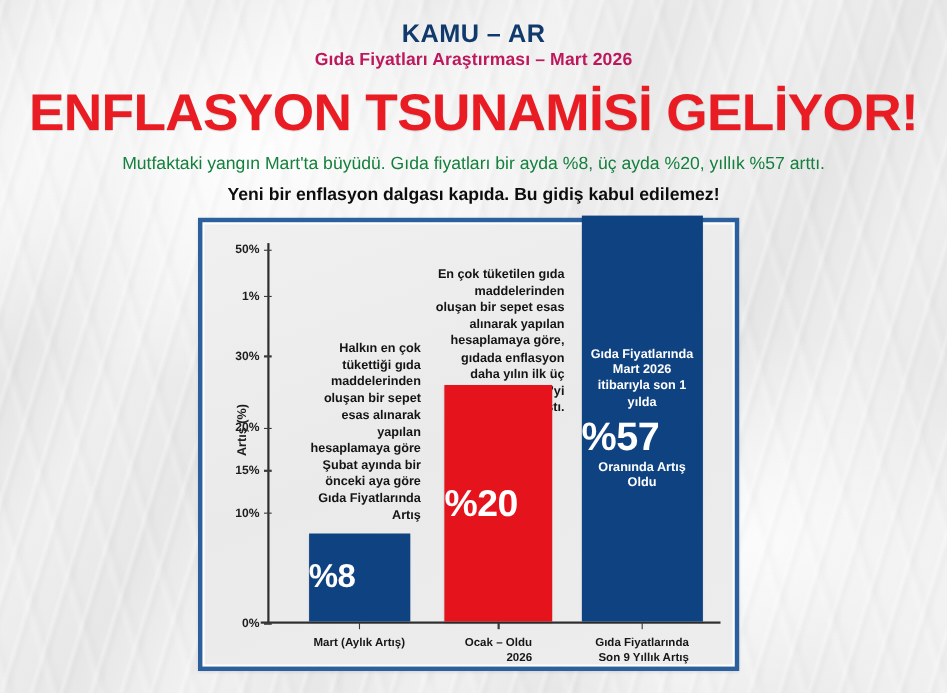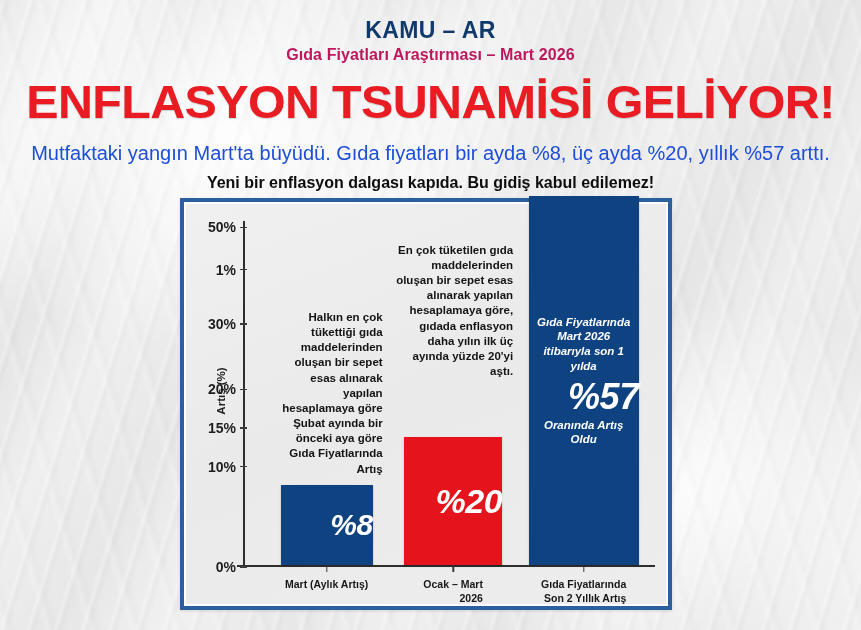--- a/index.html
+++ b/index.html
@@ -85,22 +85,22 @@
     z-index: 4;
   }
 
   #lede {
     position: absolute;
     left: 0; right: 0; top: 140px;
     text-align: center;
     z-index: 4;
   }
   #lede-line1 {
-    font-size: 20px;
-    color: #1d4ed8;
+    font-size: 16px;
+    color: #15803d;
     line-height: 1.3;
   }
   #lede-line2 {
     font-size: 16px;
     font-weight: bold;
     color: #0d0d0d;
     margin-top: 7px;
     line-height: 1.3;
   }
 
@@ -148,21 +148,21 @@
     position: absolute;
     left: -3px;
     width: 7px;
     height: 1.4px;
     background: #3a3a3a;
   }
   .ylabel {
     position: absolute;
     right: 100%;
     margin-right: 7px;
-    font-size: 14px;
+    font-size: 11px;
     color: #1d1d1d;
     white-space: nowrap;
     transform: translateY(-50%);
     font-weight: bold;
   }
   #yaxis-title {
     position: absolute;
     left: -46px;
     top: 50%;
     font-size: 11.5px;
@@ -195,25 +195,24 @@
   }
 
   
   .bar {
     position: absolute;
     bottom: 1.6px;
     transform: translateX(-50%);
     box-sizing: border-box;
     display: flex;
     flex-direction: column;
-    align-items: flex-end;
+    align-items: flex-start;
     justify-content: center;
     text-align: center;
     box-shadow: 0 1px 2px rgba(0,0,0,0.20);
-    font-style: italic;
   }
   .bar-blue { background: #0e4281; }
   .bar-red  { background: #e5131c; }
 
   .bar-value {
     color: #ffffff;
     font-weight: bold;
     line-height: 1;
     letter-spacing: -0.5px;
   }
@@ -284,39 +283,39 @@
           <div class="xtick" style="left: 340.68px;"></div>
         </div>
 
       <div class="annot" id="annot1" style="left: 83.64px; width: 112px; bottom: 90.256px;">Halkın en çok tükettiği gıda maddelerinden oluşan bir sepet esas alınarak yapılan hesaplamaya göre Şubat ayında bir önceki aya göre Gıda Fiyatlarında Artış</div>
       <div class="annot" id="annot2" style="left: 210.12px; width: 120px; bottom: 187.76px;">En çok tüketilen gıda maddelerinden oluşan bir sepet esas alınarak yapılan hesaplamaya göre, gıdada enflasyon daha yılın ilk üç ayında yüzde 20'yi aştı.</div>
 
       <div class="bar bar-blue" id="bar1" style="left: 83.64px; width: 92px; height: 80.256px; background: rgb(14, 66, 129);">
         <span class="bar-value" id="bar1val" style="font-size: 30px;">%8</span>
       </div>
 
-      <div class="bar bar-red" id="bar2" style="left: 210.12px; width: 98px; height: 128px; background: rgb(229, 19, 28);">
+      <div class="bar bar-red" id="bar2" style="left: 210.12px; width: 98px; height: 215px; background: rgb(229, 19, 28);">
         <span class="bar-value" id="bar2val" style="font-size: 34px;">%20</span>
       </div>
 
       <div class="bar bar-blue" id="bar3" style="left: 340.68px; width: 110px; height: 369.248px; background: rgb(14, 66, 129); bottom: 1.6px; z-index: 5;">
         <span class="bar-caption-in" id="bar3top">Gıda Fiyatlarında Mart 2026 itibarıyla son 1 yılda</span>
         <span class="bar-value" id="bar3val" style="font-size: 36px; margin: 5px 0px 3px;">%57</span>
         <span class="bar-caption-in" id="bar3bot">Oranında Artış Oldu</span>
       </div>
 
       <div id="xlabels">
           <div class="xlabel" style="left: 83.64px;">
             <div>Mart (Aylık Artış)</div>
           </div>
           <div class="xlabel" style="left: 210.12px;">
-            <div>Ocak – Mart</div>
+            <div>Ocak – Oldu</div>
             <div>2026</div>
           </div>
           <div class="xlabel" style="left: 340.68px;">
             <div>Gıda Fiyatlarında</div>
-            <div>Son 2 Yıllık Artış</div>
+            <div>Son 9 Yıllık Artış</div>
           </div>
         </div>
     </div>
 
   </div>
 </div>
 
 </body></html>

